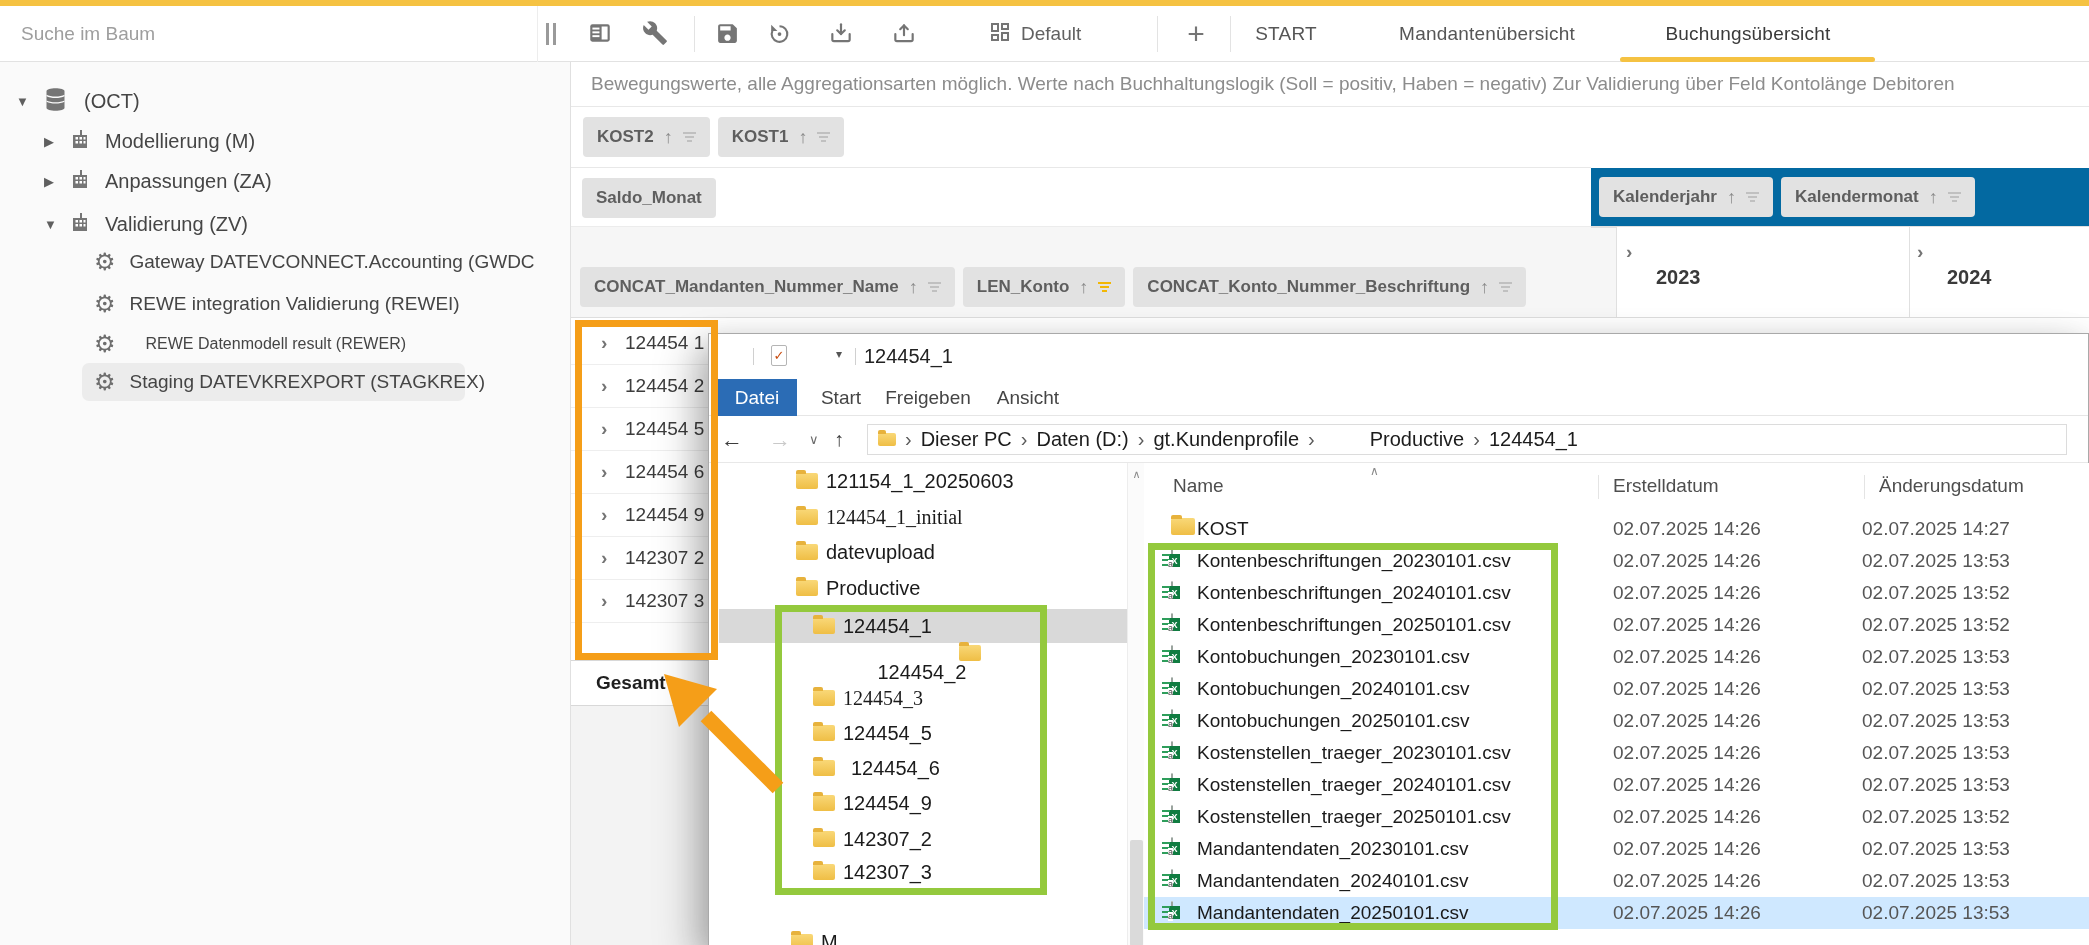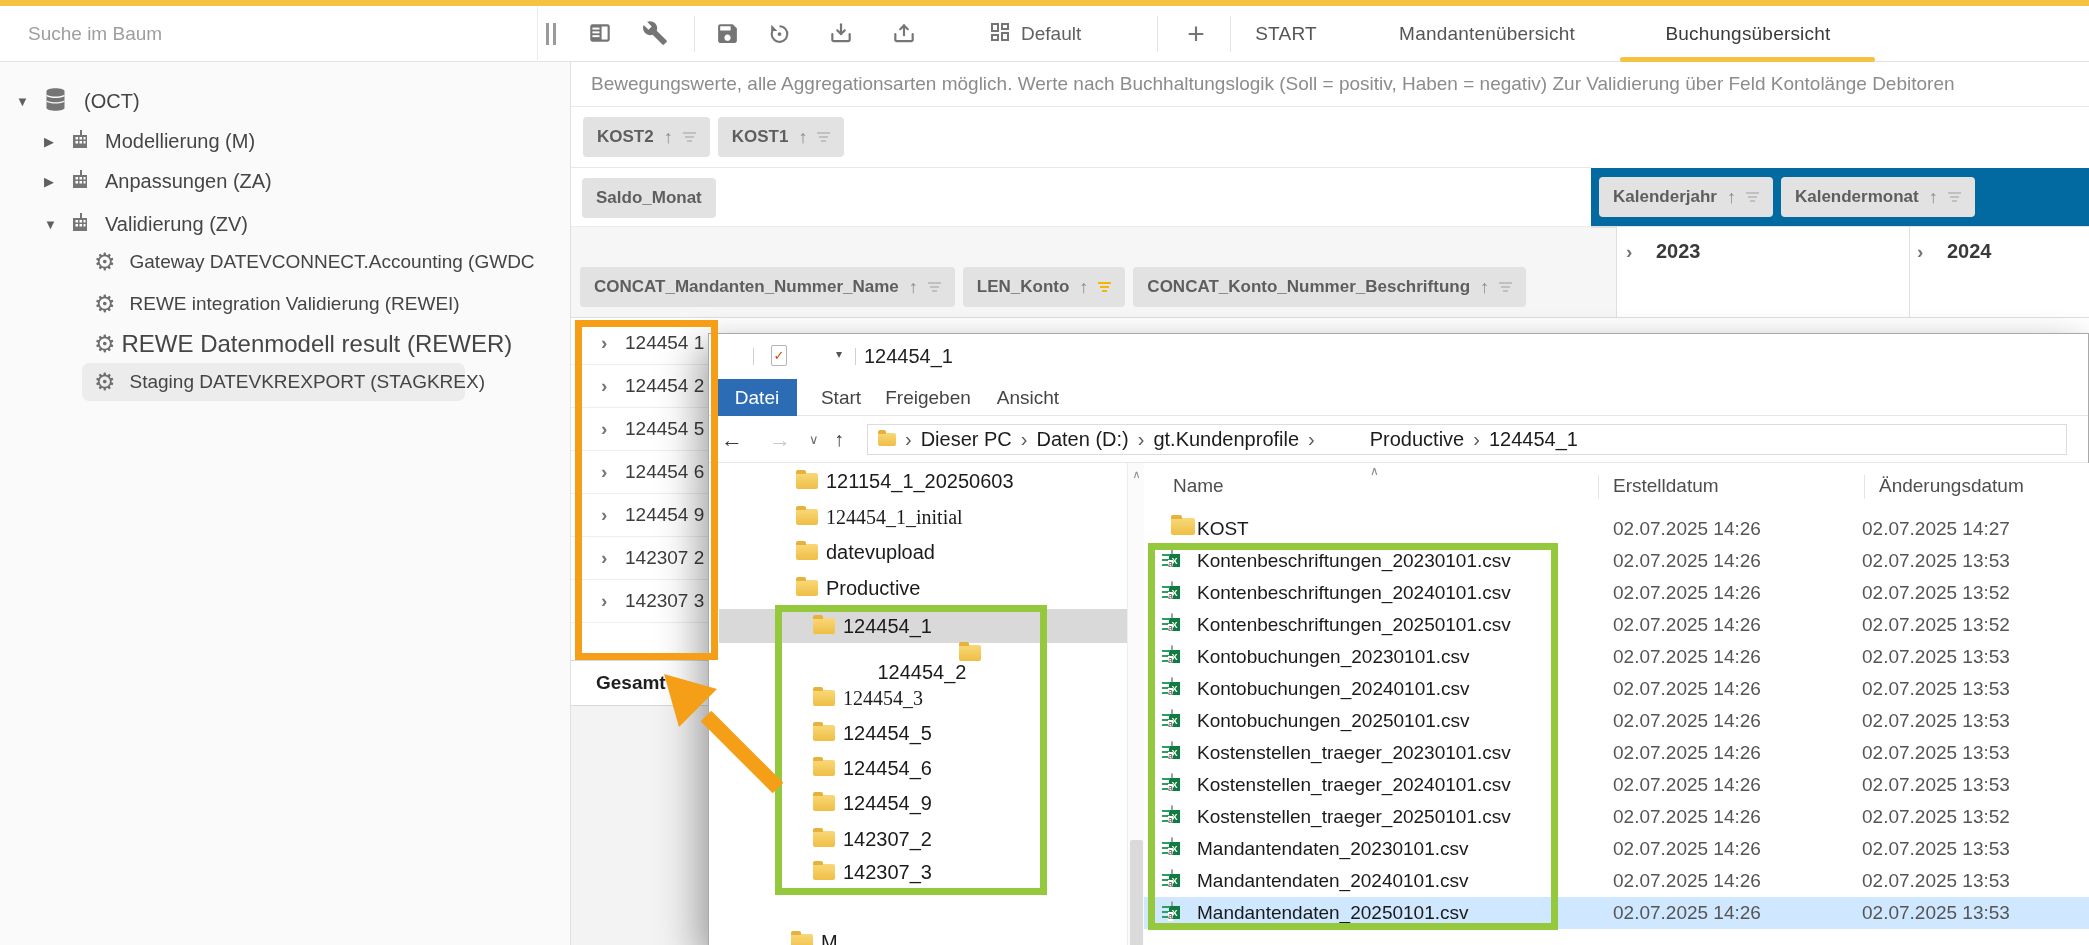--- a/index.html
+++ b/index.html
@@ -7,21 +7,21 @@
   #root { position:relative; width:2089px; height:945px; overflow:hidden; background:#fff; }
   .abs { position:absolute; }
   .nowrap { white-space:nowrap; overflow:hidden; }
 
   
   #topbar { left:0; top:0; width:2089px; height:6px; background:#F5C242; z-index:6; }
 
   
   #header { left:0; top:6px; width:2089px; height:56px; background:#fff; border-bottom:1px solid #e2e2e2; z-index:5; }
   #search-zone { left:0; top:0; width:538px; height:56px; border-right:1px solid #ededed; }
-  #search-input { width:100%; height:100%; border:none; outline:none; padding-left:28px; font-size:19px; font-family:inherit; color:#444; background:transparent; }
+  #search-input { width:100%; height:100%; border:none; outline:none; padding-left:21px; font-size:19px; font-family:inherit; color:#444; background:transparent; }
   #search-input::placeholder { color:#9e9e9e; }
   .splitter-bar { width:3px; height:22px; background:#9a9a9a; display:inline-block; margin-right:4px; }
   #splitter { left:546px; top:17px; cursor:col-resize; }
   .tool-btn { top:14px; width:30px; height:30px; display:flex; align-items:center; justify-content:center; cursor:pointer; }
   .hdiv { top:10px; width:1px; height:36px; background:#e3e3e3; }
   #default-btn { left:988px; top:13px; height:30px; display:flex; align-items:center; gap:9px; cursor:pointer; }
   #default-label { font-size:19px; color:#616161; }
   #plus-btn { left:1176px; top:8px; width:40px; height:40px; font-size:30px; color:#757575; display:flex; align-items:center; justify-content:center; cursor:pointer; }
   .main-tab { top:0; height:56px; display:flex; align-items:center; justify-content:center; font-size:19px; color:#565656; cursor:pointer; letter-spacing:.2px; }
   .main-tab.active { color:#3a3a3a; }
@@ -47,21 +47,21 @@
   .sort-arrow { font-size:18px; font-weight:normal; color:#8a8a8a; }
   .filter-icon { display:inline-flex; flex-direction:column; gap:2px; align-items:center; }
   .filter-icon i { display:block; height:2px; background:#c0c0c0; }
   .filter-icon i:nth-child(1){width:13px;} .filter-icon i:nth-child(2){width:9px;} .filter-icon i:nth-child(3){width:5px;}
   .filter-active i { background:#F2B705; }
   #year-cells { left:1616px; top:227px; width:473px; height:91px; background:#fff; border-left:1px solid #e0e0e0; }
   #yearline-top { left:1591px; top:227px; width:498px; height:1px; background:#e0e0e0; }
   #gridline-318 { left:570px; top:317px; width:1519px; height:1px; background:#dedede; }
   .year-cell { top:0; height:91px; }
   .cell-chev { color:#757575; font-size:19px; font-weight:bold; }
-  .year-label { font-size:20px; font-weight:bold; color:#3a3a3a; }
+  .year-label { font-size:20px; font-weight:bold; color:#3a3a3a;margin-top:26px; }
   .pivot-row { left:570px; width:148px; height:43px; background:#fff; border-bottom:1px solid #eeeeee; display:flex; align-items:center; }
   .pivot-row .cell-chev { position:absolute; left:31px; }
   .pivot-row .row-val { position:absolute; left:55px; font-size:19px; color:#3d3d3d; }
   #gesamt-row { left:570px; top:660px; width:148px; height:46px; background:#fff; border-top:1px solid #d8d8d8; border-bottom:1px solid #d8d8d8; }
   #gesamt-label { padding-left:26px; line-height:44px; font-size:19px; font-weight:bold; color:#1f1f1f; }
   #below-area { left:570px; top:706px; width:138px; height:239px; background:#f3f3f3; }
 
   
   #explorer { left:708px; top:333px; width:1381px; height:612px; background:#fff; border:1px solid #a9a9a9; box-shadow:-16px 16px 38px rgba(0,0,0,.22), 0 10px 30px rgba(0,0,0,.18); z-index:40; }
   #ex-titlebar { left:0; top:0; width:100%; height:45px; background:#fff; }
@@ -238,21 +238,21 @@
     <div class="abs tree-item" style="left:0; top:182px; width:570px;">
       <span class="gear-glyph" style="margin-left:94px;">⚙</span>
       <span class="tree-label" style="margin-left:14px; font-size:19px;">Gateway DATEVCONNECT.Accounting (GWDC</span>
     </div>
     <div class="abs tree-item" style="left:0; top:224px; width:570px;">
       <span class="gear-glyph" style="margin-left:94px;">⚙</span>
       <span class="tree-label" style="margin-left:14px; font-size:19px;">REWE integration Validierung (REWEI)</span>
     </div>
     <div class="abs tree-item" style="left:0; top:264px; width:570px;">
       <span class="gear-glyph" style="margin-left:94px;">⚙</span>
-      <span class="tree-label" style="margin-left:6px; font-size:24px;">REWE Datenmodell result (REWER)</span>
+      <span class="tree-label" style="margin-left:30px; font-size:16px;">REWE Datenmodell result (REWER)</span>
     </div>
     <div class="abs tree-pill" style="left:82px; top:301px; width:383px; height:38px;"></div>
     <div class="abs tree-item" style="left:0; top:302px; width:570px;">
       <span class="gear-glyph" style="margin-left:94px;">⚙</span>
       <span class="tree-label" style="margin-left:14px; font-size:19px;">Staging DATEVKREXPORT (STAGKREX)</span>
     </div>
   </div>
 
   <div id="desc-row" class="abs">
     <div id="desc-text" class="nowrap">Bewegungswerte, alle Aggregationsarten möglich. Werte nach Buchhaltungslogik (Soll = positiv, Haben = negativ) Zur Validierung über Feld Kontolänge Debitoren</div>
@@ -457,21 +457,21 @@
         <div class="abs nav-item" style="left:0; top:218px; width:418px;font-family:Liberation Serif, serif;">
           <span class="folder" style="width:22px; height:16px; margin-left:104px; flex:none;"></span>
           <span class="nav-label" style="margin-left:8px;">124454_3</span>
           </div>
         <div class="abs nav-item" style="left:0; top:253px; width:418px;">
           <span class="folder" style="width:22px; height:16px; margin-left:104px; flex:none;"></span>
           <span class="nav-label" style="margin-left:8px;">124454_5</span>
           </div>
         <div class="abs nav-item" style="left:0; top:288px; width:418px;">
           <span class="folder" style="width:22px; height:16px; margin-left:104px; flex:none;"></span>
-          <span class="nav-label" style="margin-left:8px;text-align:center;">124454_6</span>
+          <span class="nav-label" style="margin-left:16px;text-align:center;">124454_6</span>
           </div>
         <div class="abs nav-item" style="left:0; top:323px; width:418px;">
           <span class="folder" style="width:22px; height:16px; margin-left:104px; flex:none;"></span>
           <span class="nav-label" style="margin-left:8px;">124454_9</span>
           </div>
         <div class="abs nav-item" style="left:0; top:359px; width:418px;">
           <span class="folder" style="width:22px; height:16px; margin-left:104px; flex:none;"></span>
           <span class="nav-label" style="margin-left:8px;">142307_2</span>
           </div>
         <div class="abs nav-item" style="left:0; top:392px; width:418px;">

